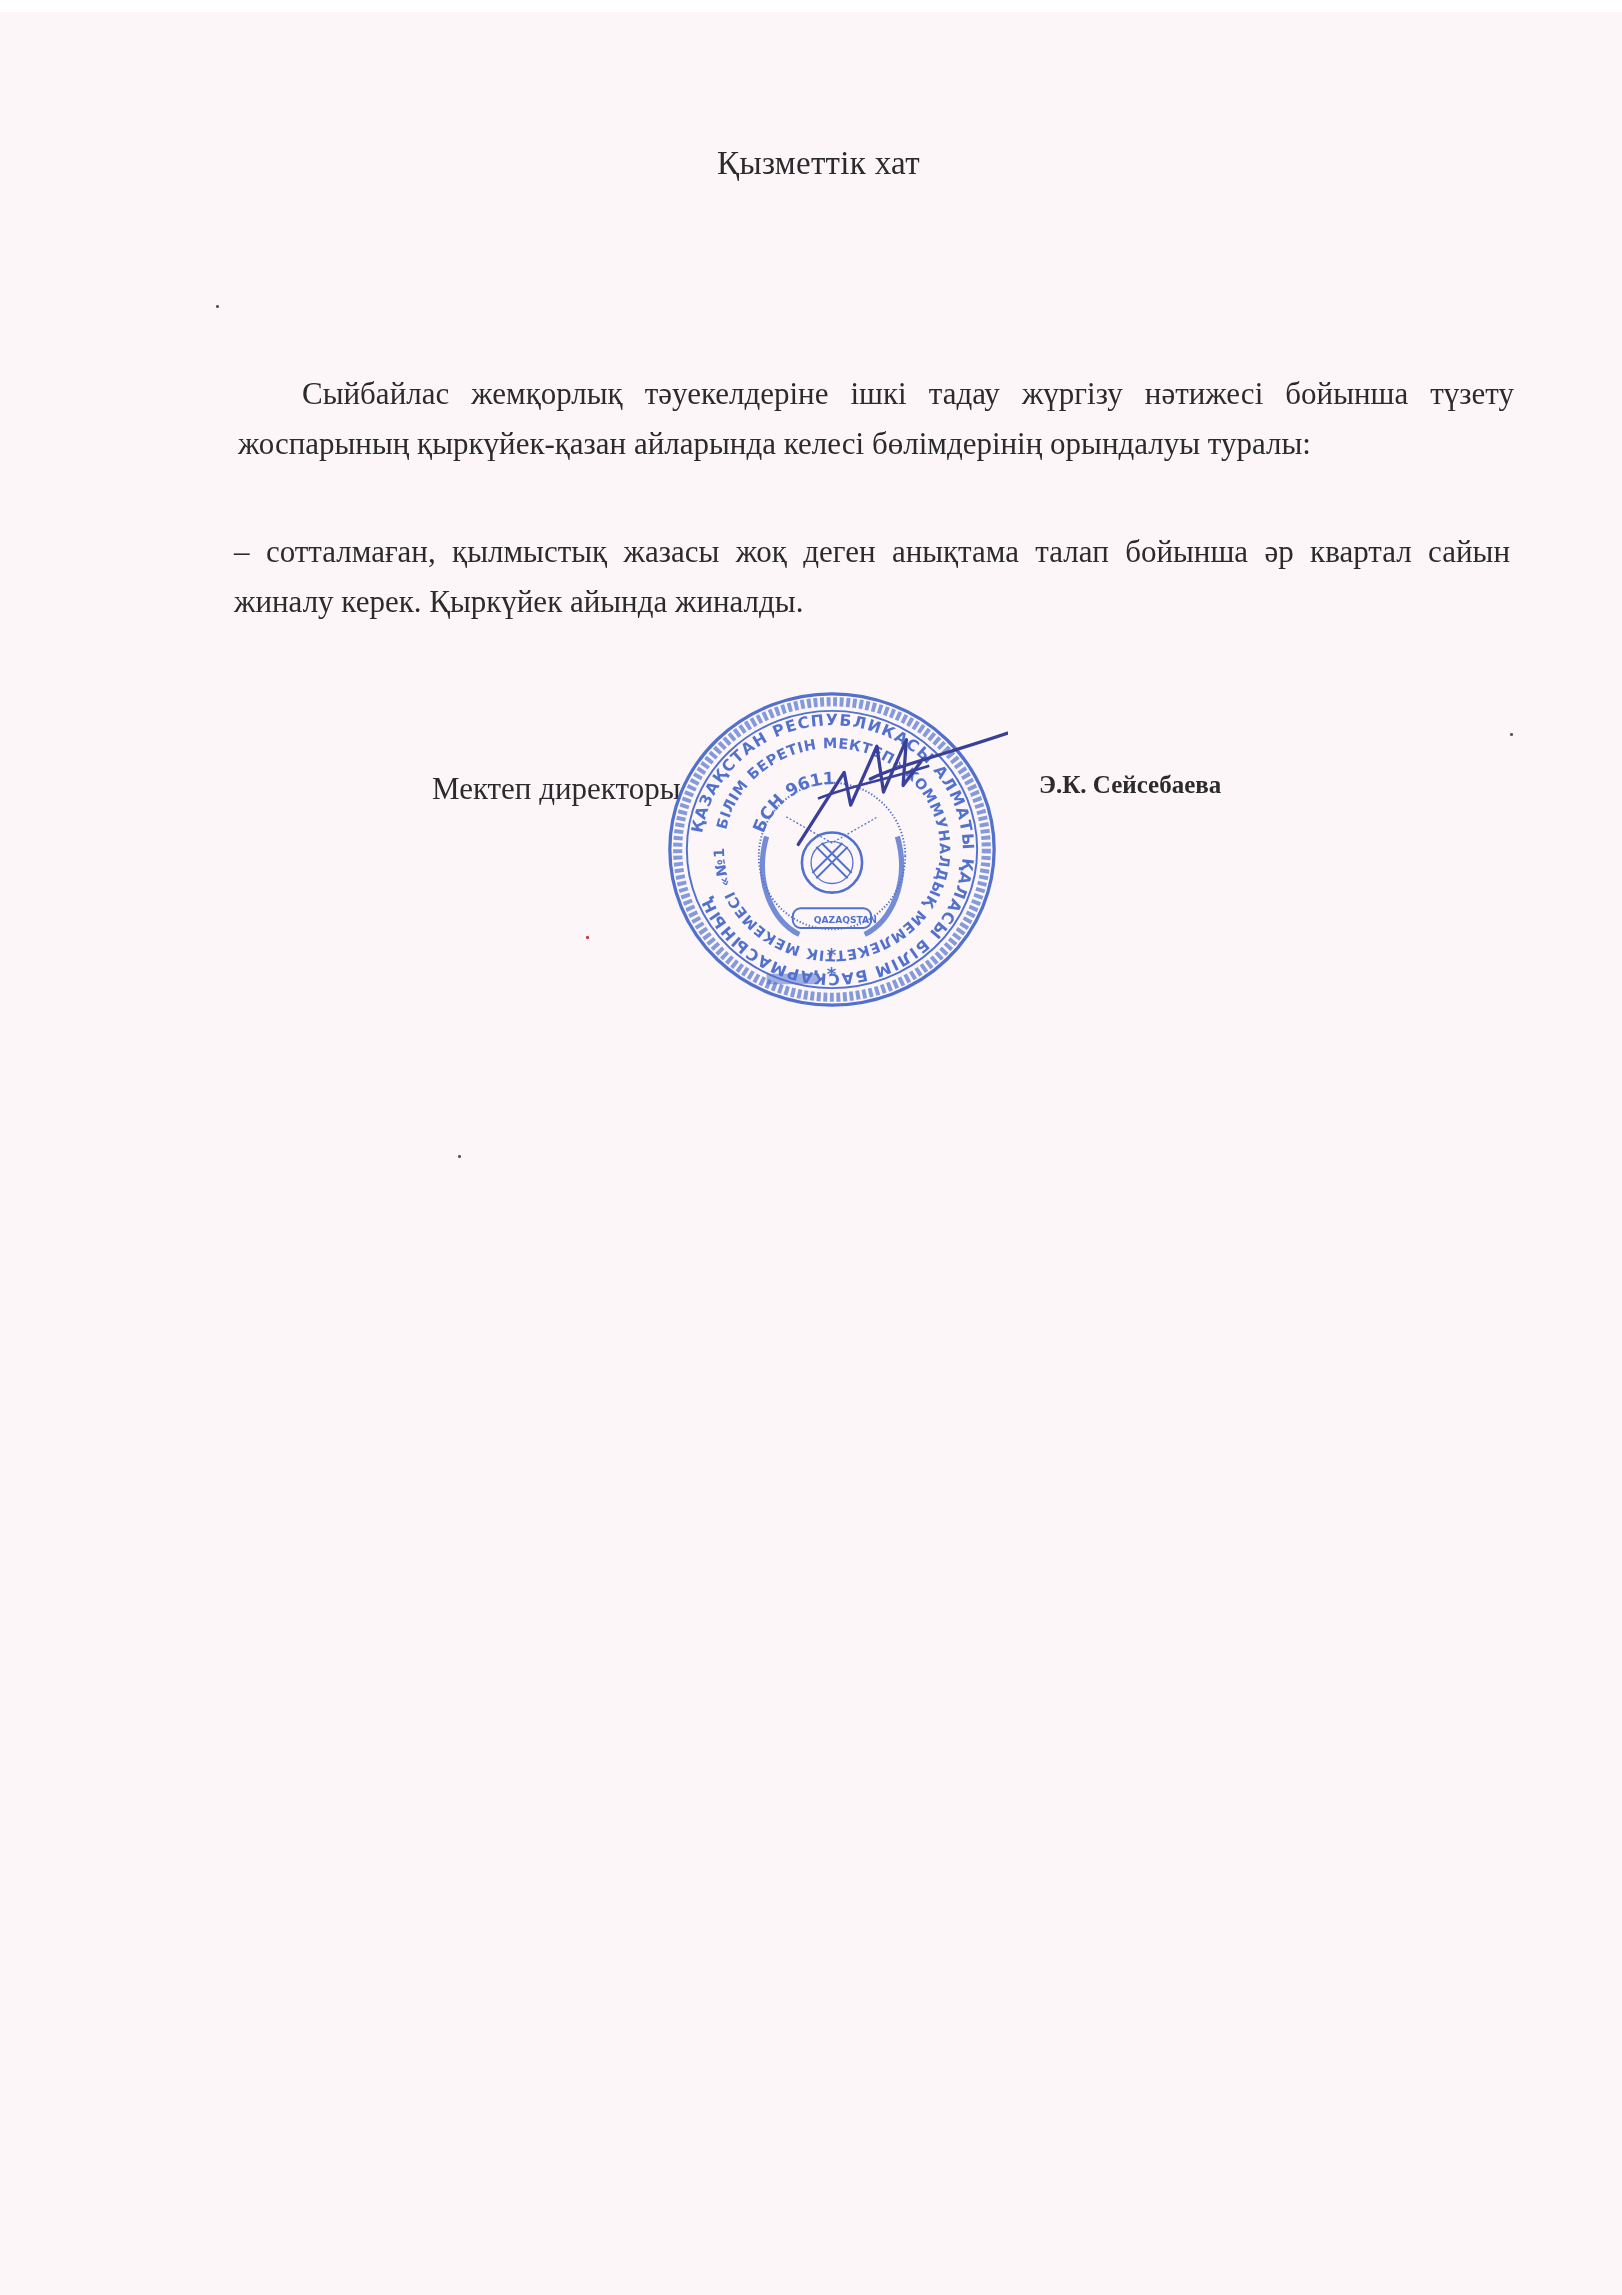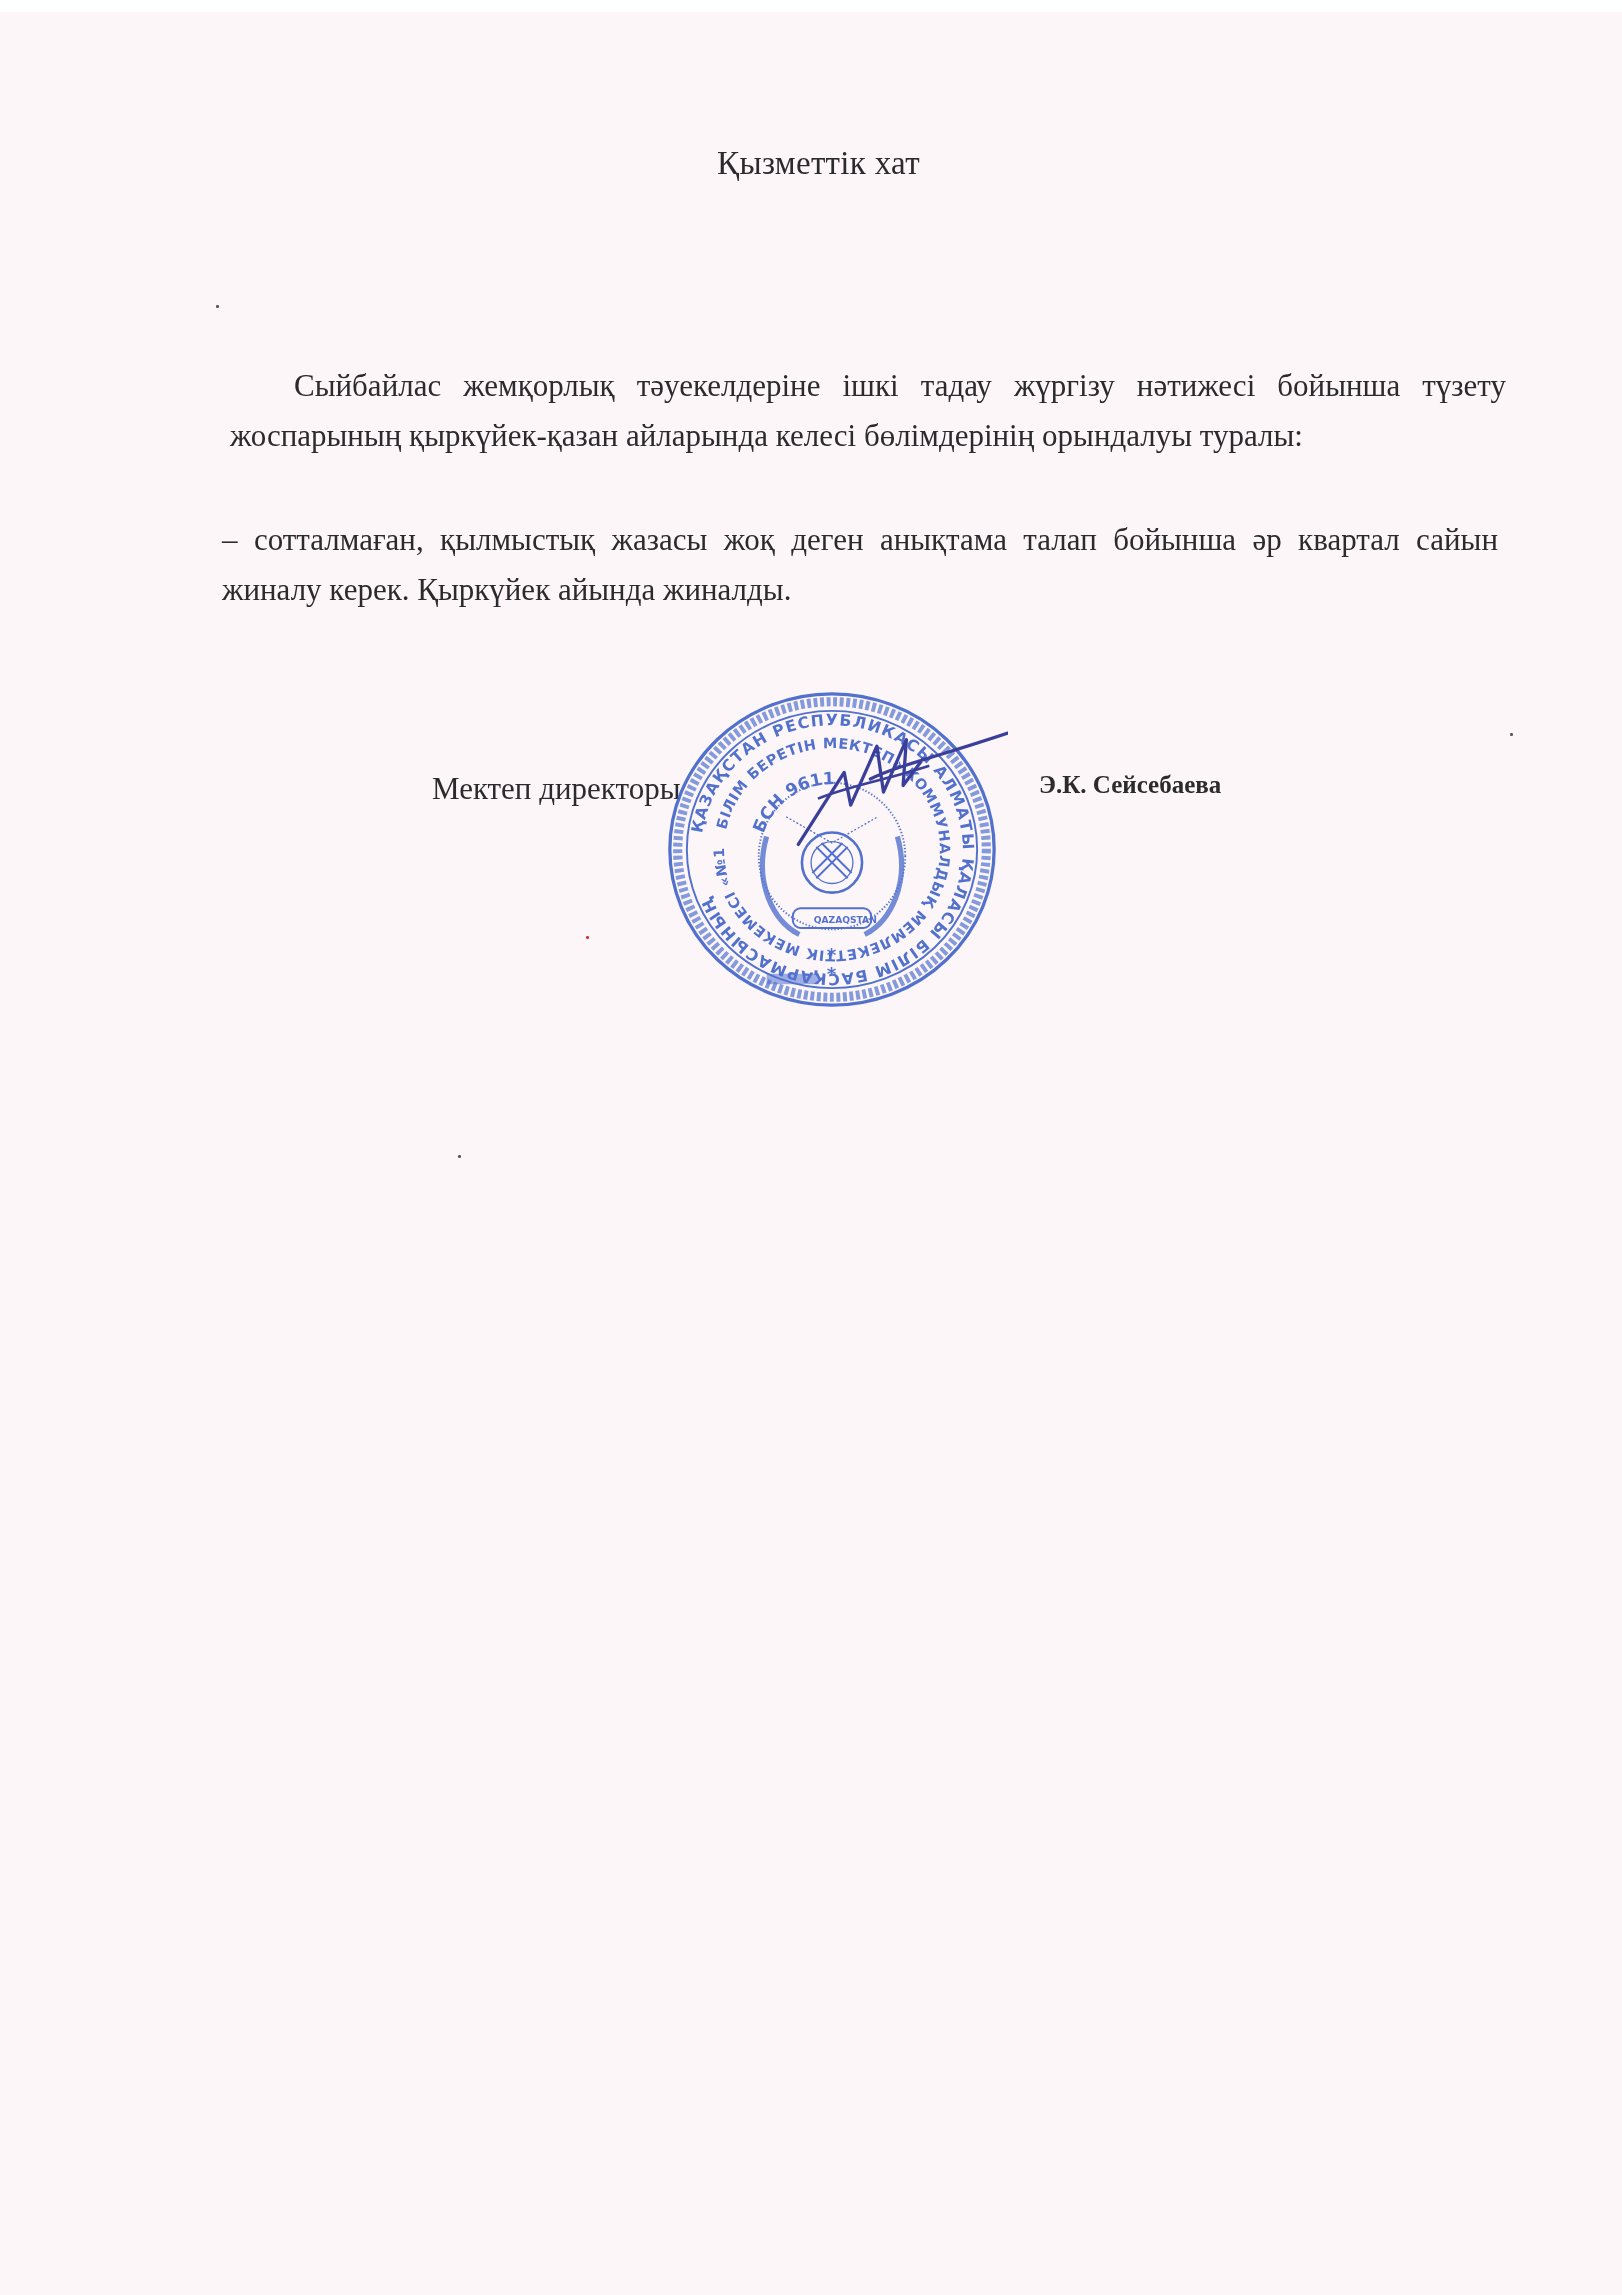--- a/index.html
+++ b/index.html
@@ -43,22 +43,22 @@
   }
   .speck { position: absolute; width: 2.6px; height: 2.6px; border-radius: 50%; background: #555; }
 </style>
 </head>
 <body>
 
 <div class="paper"></div>
 
 <div class="title">Қызметтік хат</div>
 
-<p class="body-text para1" style="margin:8px">Сыйбайлас жемқорлық тәуекелдеріне ішкі тадау жүргізу нәтижесі бойынша түзету жоспарының қыркүйек-қазан айларында келесі бөлімдерінің орындалуы туралы:</p>
-<p class="body-text para2" style="margin:0">– сотталмаған, қылмыстық жазасы жоқ деген анықтама талап бойынша әр квартал сайын жиналу керек. Қыркүйек айында жиналды.</p>
+<p class="body-text para1" style="margin:16px">Сыйбайлас жемқорлық тәуекелдеріне ішкі тадау жүргізу нәтижесі бойынша түзету жоспарының қыркүйек-қазан айларында келесі бөлімдерінің орындалуы туралы:</p>
+<p class="body-text para2" style="margin:12px">– сотталмаған, қылмыстық жазасы жоқ деген анықтама талап бойынша әр квартал сайын жиналу керек. Қыркүйек айында жиналды.</p>
 
 <div class="sig-role">Мектеп директоры</div>
 <div class="sig-name">Э.К. Сейсебаева</div>
 
 <svg class="stamp" viewBox="0 0 520 500">
   <defs>
     <path id="outerArc" d="M 60 250 A 200 190 0 1 1 460 250 A 200 190 0 1 1 60 250"></path>
     <path id="innerArc" d="M 95 250 A 165 155 0 1 1 425 250 A 165 155 0 1 1 95 250"></path>
     <path id="binArc" d="M 150 260 A 110 110 0 0 1 370 260"></path>
   </defs>

